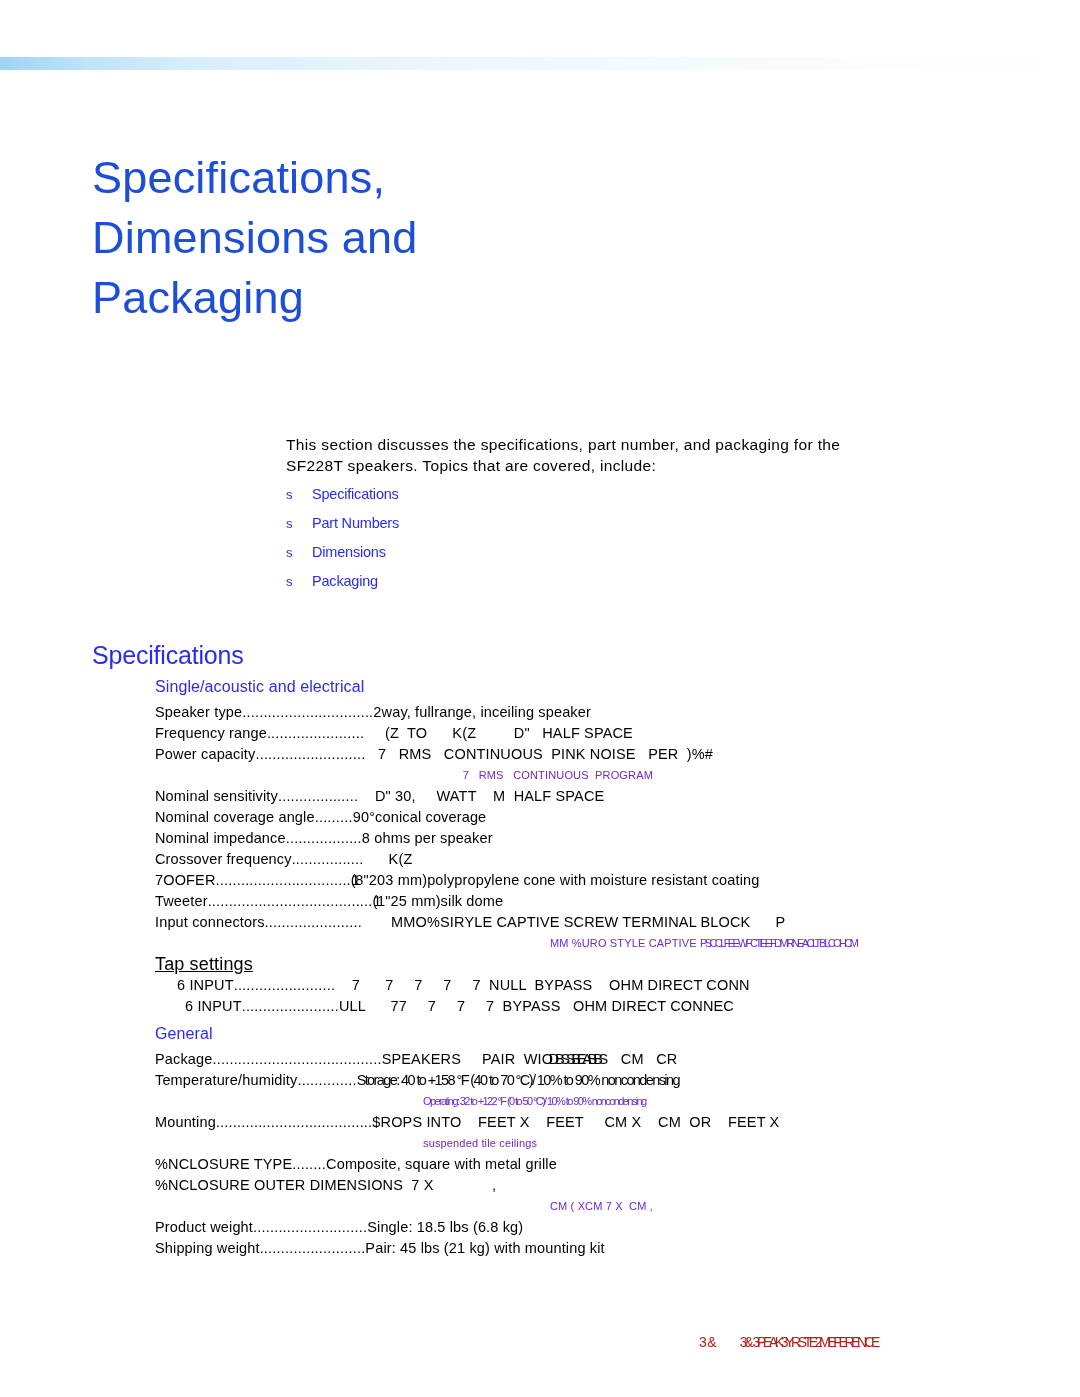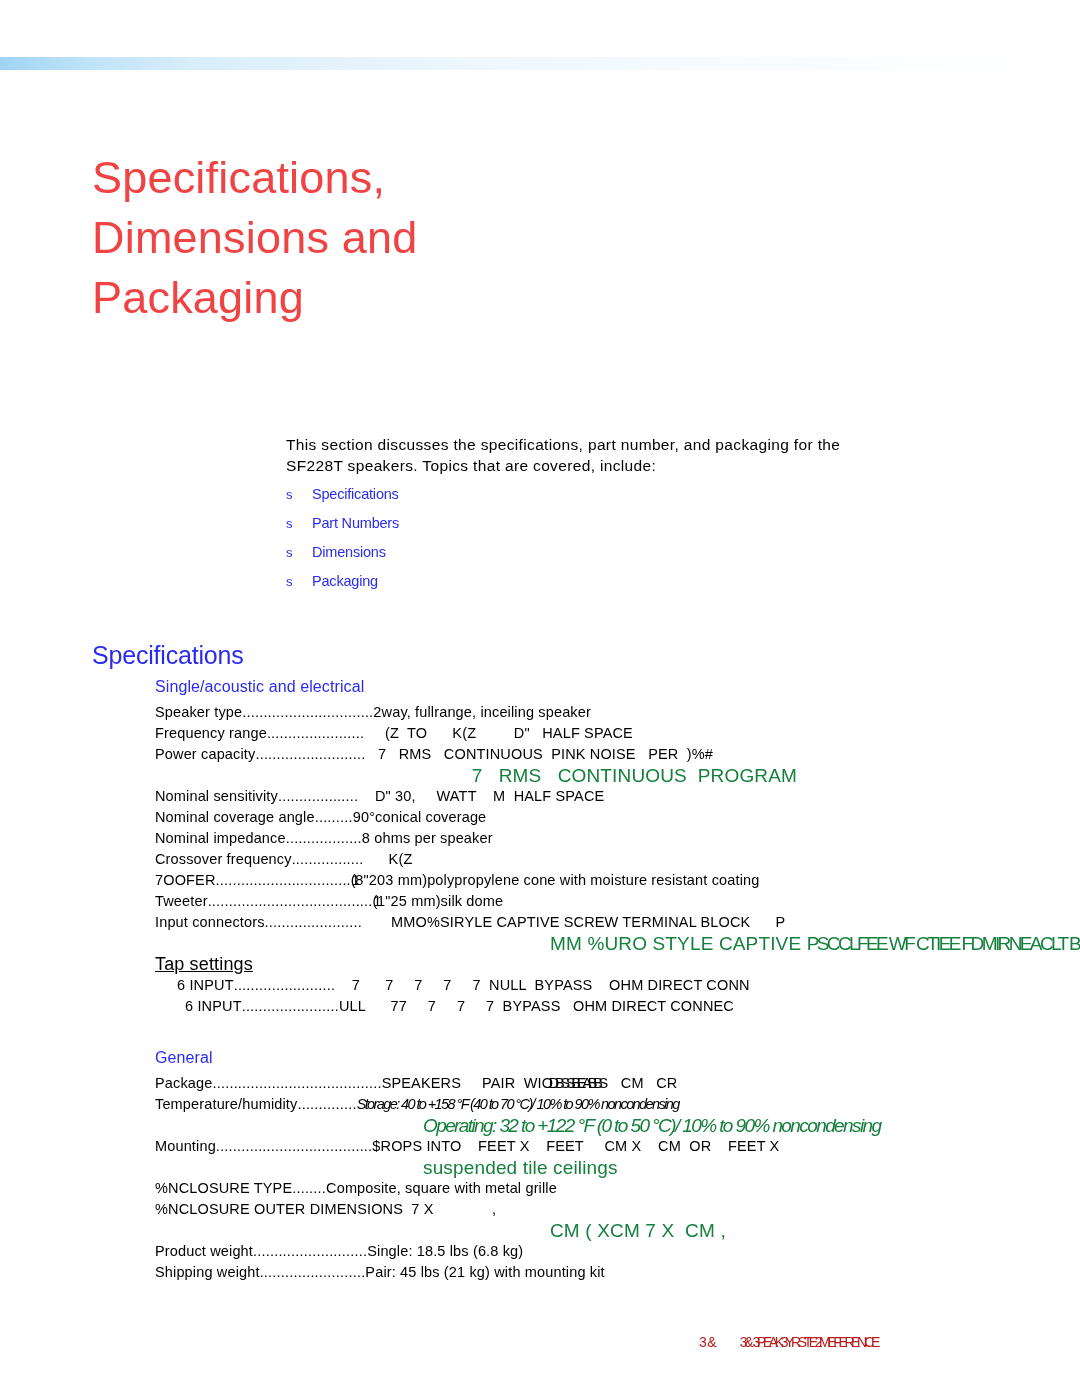--- a/index.html
+++ b/index.html
@@ -38,21 +38,21 @@
   
   #page-title {
     position: absolute;
     left: 92px;
     top: 118px;
     width: 620px;
     font-size: 45px;
     line-height: 60px;
     font-weight: normal;
     letter-spacing: 0.2px;
-    color: #ef4444;
+    color: #1d4ed8;
   }
   #page-title .tline { display: block; white-space: pre; }
 
   
   #intro {
     position: absolute;
     left: 286px;
     top: 434px;
     width: 760px;
     font-size: 15.5px;
@@ -107,21 +107,21 @@
     top: 678px;
     width: 925px;
   }
   .subhead {
     font-size: 16px;
     color: #2b2bf0;
     letter-spacing: 0.1px;
     white-space: pre;
     margin: 0 0 6px 0;
   }
-  .subhead.general-head { margin-top: 32px; }
+  .subhead.general-head { margin-top: 8px; }
 
   .spec-rows { width: 925px; }
 
   .spec-row {
     display: flex;
     align-items: baseline;
     font-size: 14.5px;
     line-height: 21px;
     letter-spacing: 0.15px;
     white-space: pre;
@@ -143,25 +143,25 @@
     flex: 0 0 auto;
     display: inline-block;
     white-space: pre;
   }
   
   .spec-row.indent1 { padding-left: 22px; }
   .spec-row.indent2 { padding-left: 30px; }
 
   
   .cont-row {
-    font-size: 19px;
+    font-size: 11px;
     line-height: 21px;
     letter-spacing: 0.15px;
     white-space: pre;
-    color: #15803d;
+    color: #6d28d9;
   }
   .cont-row.pad-a { padding-left: 295px; }
   .cont-row.pad-b { padding-left: 268px; }
   .cont-row.pad-c { padding-left: 395px; }
 
   .plain-row {
     font-size: 18px;
     line-height: 21px;
     letter-spacing: 0.15px;
     white-space: pre;
@@ -173,21 +173,21 @@
   .overlap {
     display: inline-block;
     letter-spacing: -4.2px;
     white-space: pre;
   }
   .overlap2 {
     display: inline-block;
     letter-spacing: -2.6px;
     white-space: pre;
   }
-  .tight { letter-spacing: -1.6px; font-style: italic; }
+  .tight { letter-spacing: -1.6px; }
 
   
   #footer {
     position: absolute;
     left: 690px;
     top: 1318px;
     font-size: 14px;
     color: #b91c1c;
     white-space: pre;
     letter-spacing: 0.6px;

